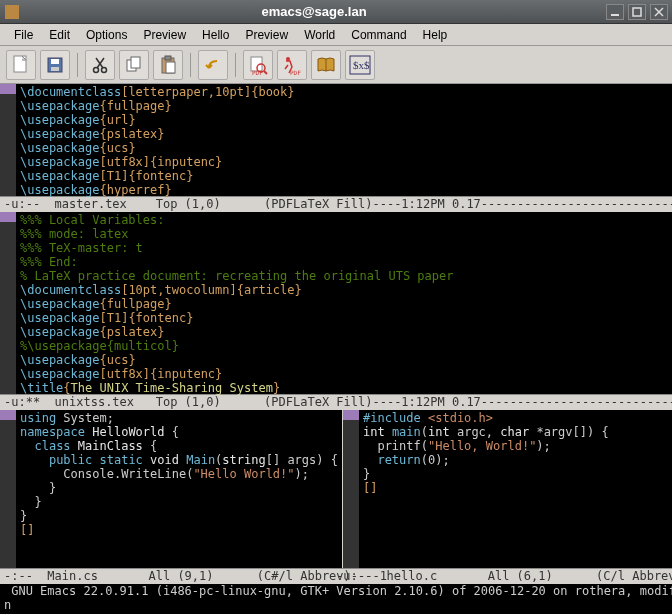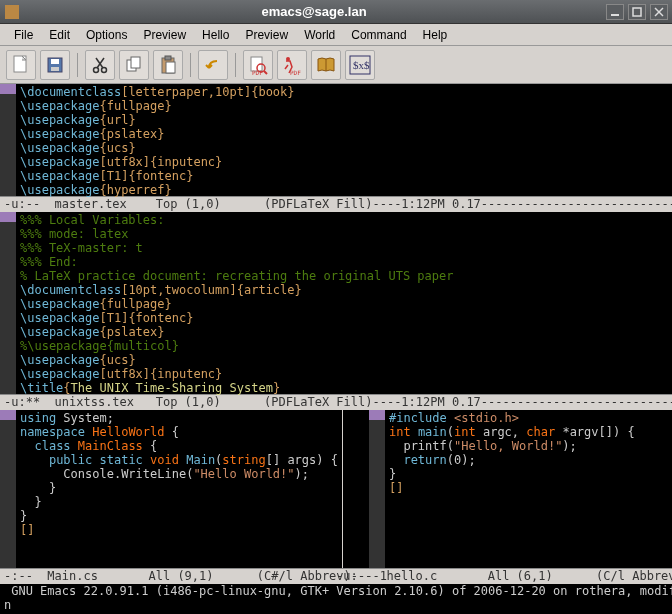--- a/index.html
+++ b/index.html
@@ -12,30 +12,30 @@
 .menubar span { padding:2px 8px; cursor:pointer; }
 .toolbar { background:#d6d2ce; height:38px; display:flex; align-items:center; padding:0 6px; gap:4px; border-bottom:1px solid #999; }
 .tbtn { width:30px; height:30px; border:1px solid #aaa; background:#e0dcd8; display:flex; align-items:center; justify-content:center; cursor:pointer; border-radius:2px; position:relative; }
 .tsep { width:1px; height:24px; background:#999; margin:0 3px; }
 .editor-area { background:#000; }
 .buffer { position:relative; }
 .gutter { position:absolute; left:0; top:0; bottom:0; width:16px; background:#333; }
 .gutter .top-ind { position:absolute; top:0; width:16px; height:10px; background:#9c7bb8; }
 .code { margin-left:16px; padding:1px 4px; color:#ccc; white-space:pre; line-height:14px; overflow:hidden; }
 .modeline { background:#d6d2ce; color:#333; height:16px; padding:0 4px; font-family:monospace; font-size:12px; white-space:pre; overflow:hidden; border-top:1px solid #888; }
-.hsplit { display:flex;gap:26px; }
+.hsplit { display:flex; }
 .hsplit .buffer { flex:1; }
 .hsplit .buffer:first-child { border-right:1px solid #d6d2ce; }
 .minibuf { background:#000; color:#ccc; padding:0 4px; white-space:pre; line-height:14px; height:28px; }
 
 .kw { color:#6fb7d6; }
 .br { color:#d4a060; }
 .str { color:#cc8b66; }
 .cmt { color:#4d7c0f; }
-.type { color:#f97316; }
+.type { color:#e5e5e5; }
 .fn { color:#6fb7d6; }
 .title-tex { color:#d4d488;text-align:right; }
 .modeline-flex { display:flex; }
 .modeline-flex > span { white-space:pre; }
 </style>
 </head>
 <body>
 
 <div class="titlebar">
   <span class="icon">

